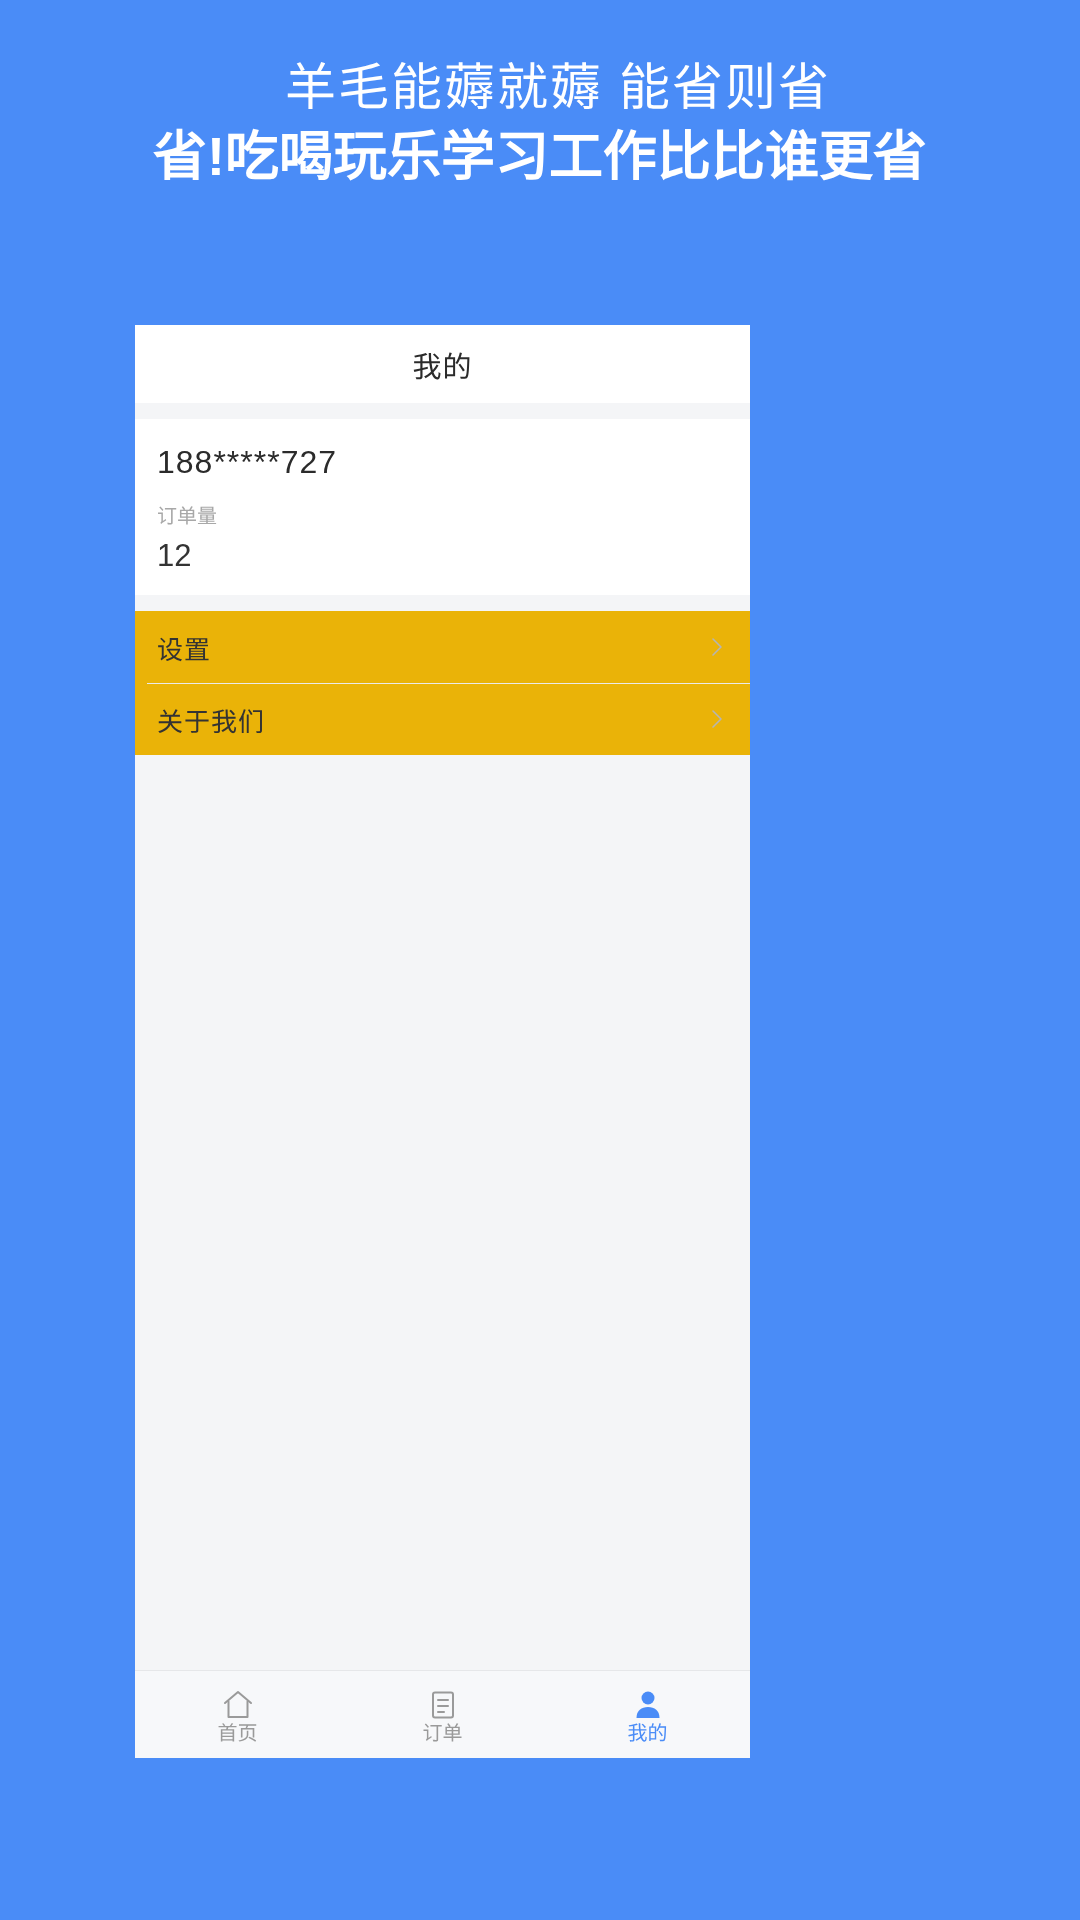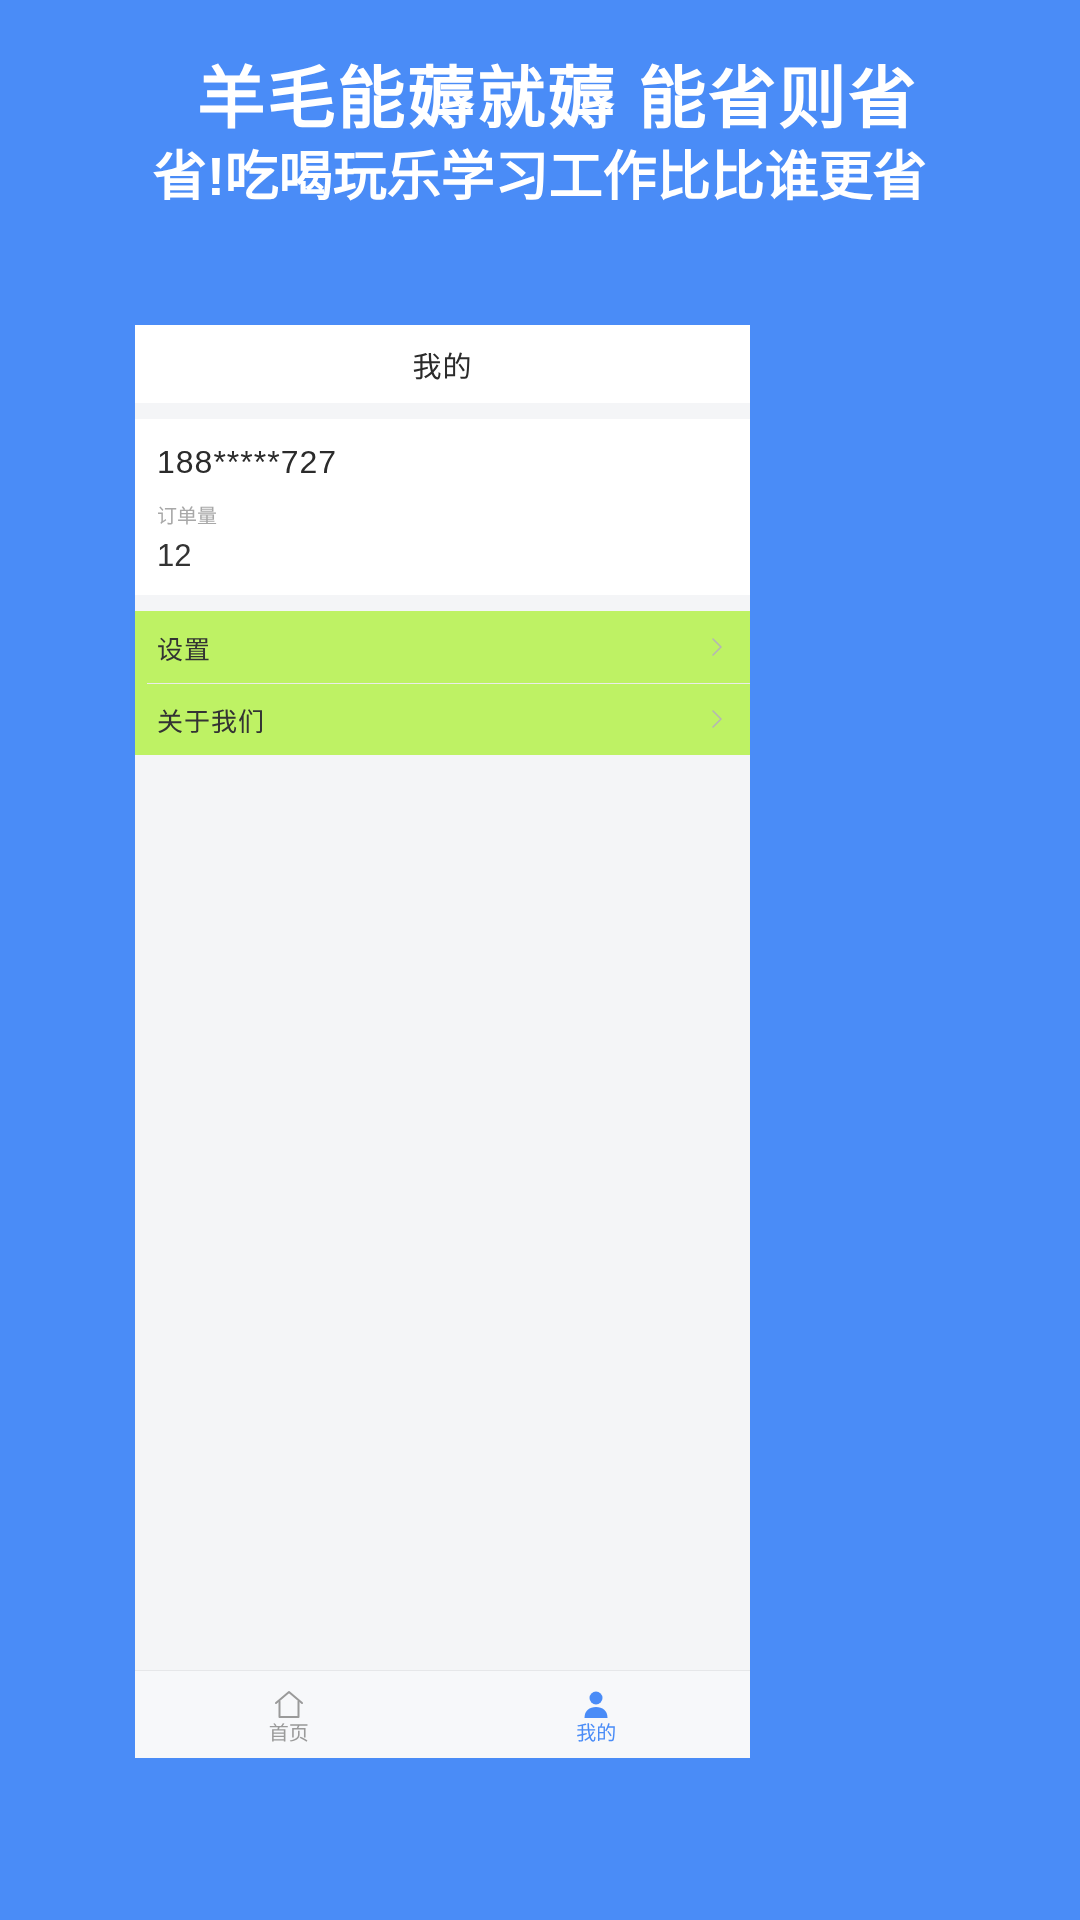--- a/index.html
+++ b/index.html
@@ -20,22 +20,22 @@
   
   .promo {
     position: absolute;
     left: 0; right: 0;
     top: 58px;
     text-align: center;
     color: #ffffff;
   }
 
   .promo-title {
-    font-size: 68px;
-    font-weight: bold;
+    font-size: 51px;
+    font-weight: normal;
     letter-spacing: 2px;
     line-height: 1.18;
     white-space: nowrap;
     margin-left: 36px;
   }
 
   .promo-sub {
     font-size: 54px;
     font-weight: bold;
     letter-spacing: 0px;
@@ -106,21 +106,21 @@
   .stat-value {
     font-size: 31px;
     color: #333333;
     margin-top: 11px;
     line-height: 1.1;
   }
   .stat-value.accent { color: #4a8cf7; }
 
   
   .menu {
-    background: #bef264;
+    background: #eab308;
     flex: 0 0 auto;
   }
   .menu-item {
     height: 72px;
     display: flex;
     align-items: center;
     padding: 0 22px;
     position: relative;
   }
   .menu-item + .menu-item::before {
@@ -229,20 +229,31 @@
     <div class="tab">
       <span class="tab-icon">
         <svg width="36" height="36" viewBox="0 0 36 36">
           <path d="M5 16 L18 5 L31 16" fill="none" stroke="#9a9a9a" stroke-width="2" stroke-linecap="round" stroke-linejoin="round"></path>
           <path d="M8.5 14.5 V30 H27.5 V14.5" fill="none" stroke="#9a9a9a" stroke-width="2" stroke-linecap="round" stroke-linejoin="round"></path>
         </svg>
       </span>
       <span class="tab-label">首页</span>
     </div>
 
+    <div class="tab">
+      <span class="tab-icon">
+        <svg width="36" height="36" viewBox="0 0 36 36">
+          <rect x="8" y="5.5" width="20" height="25" rx="2" fill="none" stroke="#9a9a9a" stroke-width="2"></rect>
+          <line x1="13" y1="13" x2="23" y2="13" stroke="#9a9a9a" stroke-width="2" stroke-linecap="round"></line>
+          <line x1="13" y1="19" x2="23" y2="19" stroke="#9a9a9a" stroke-width="2" stroke-linecap="round"></line>
+          <line x1="13" y1="25" x2="19" y2="25" stroke="#9a9a9a" stroke-width="2" stroke-linecap="round"></line>
+        </svg>
+      </span>
+      <span class="tab-label">订单</span>
+    </div>
 
     <div class="tab active">
       <span class="tab-icon">
         <svg width="36" height="36" viewBox="0 0 36 36">
           <circle cx="18" cy="11" r="6.5" fill="#4a8cf7"></circle>
           <path d="M6.5 31 C6.5 23.5 11.5 20 18 20 C24.5 20 29.5 23.5 29.5 31 Z" fill="#4a8cf7"></path>
         </svg>
       </span>
       <span class="tab-label">我的</span>
     </div>

